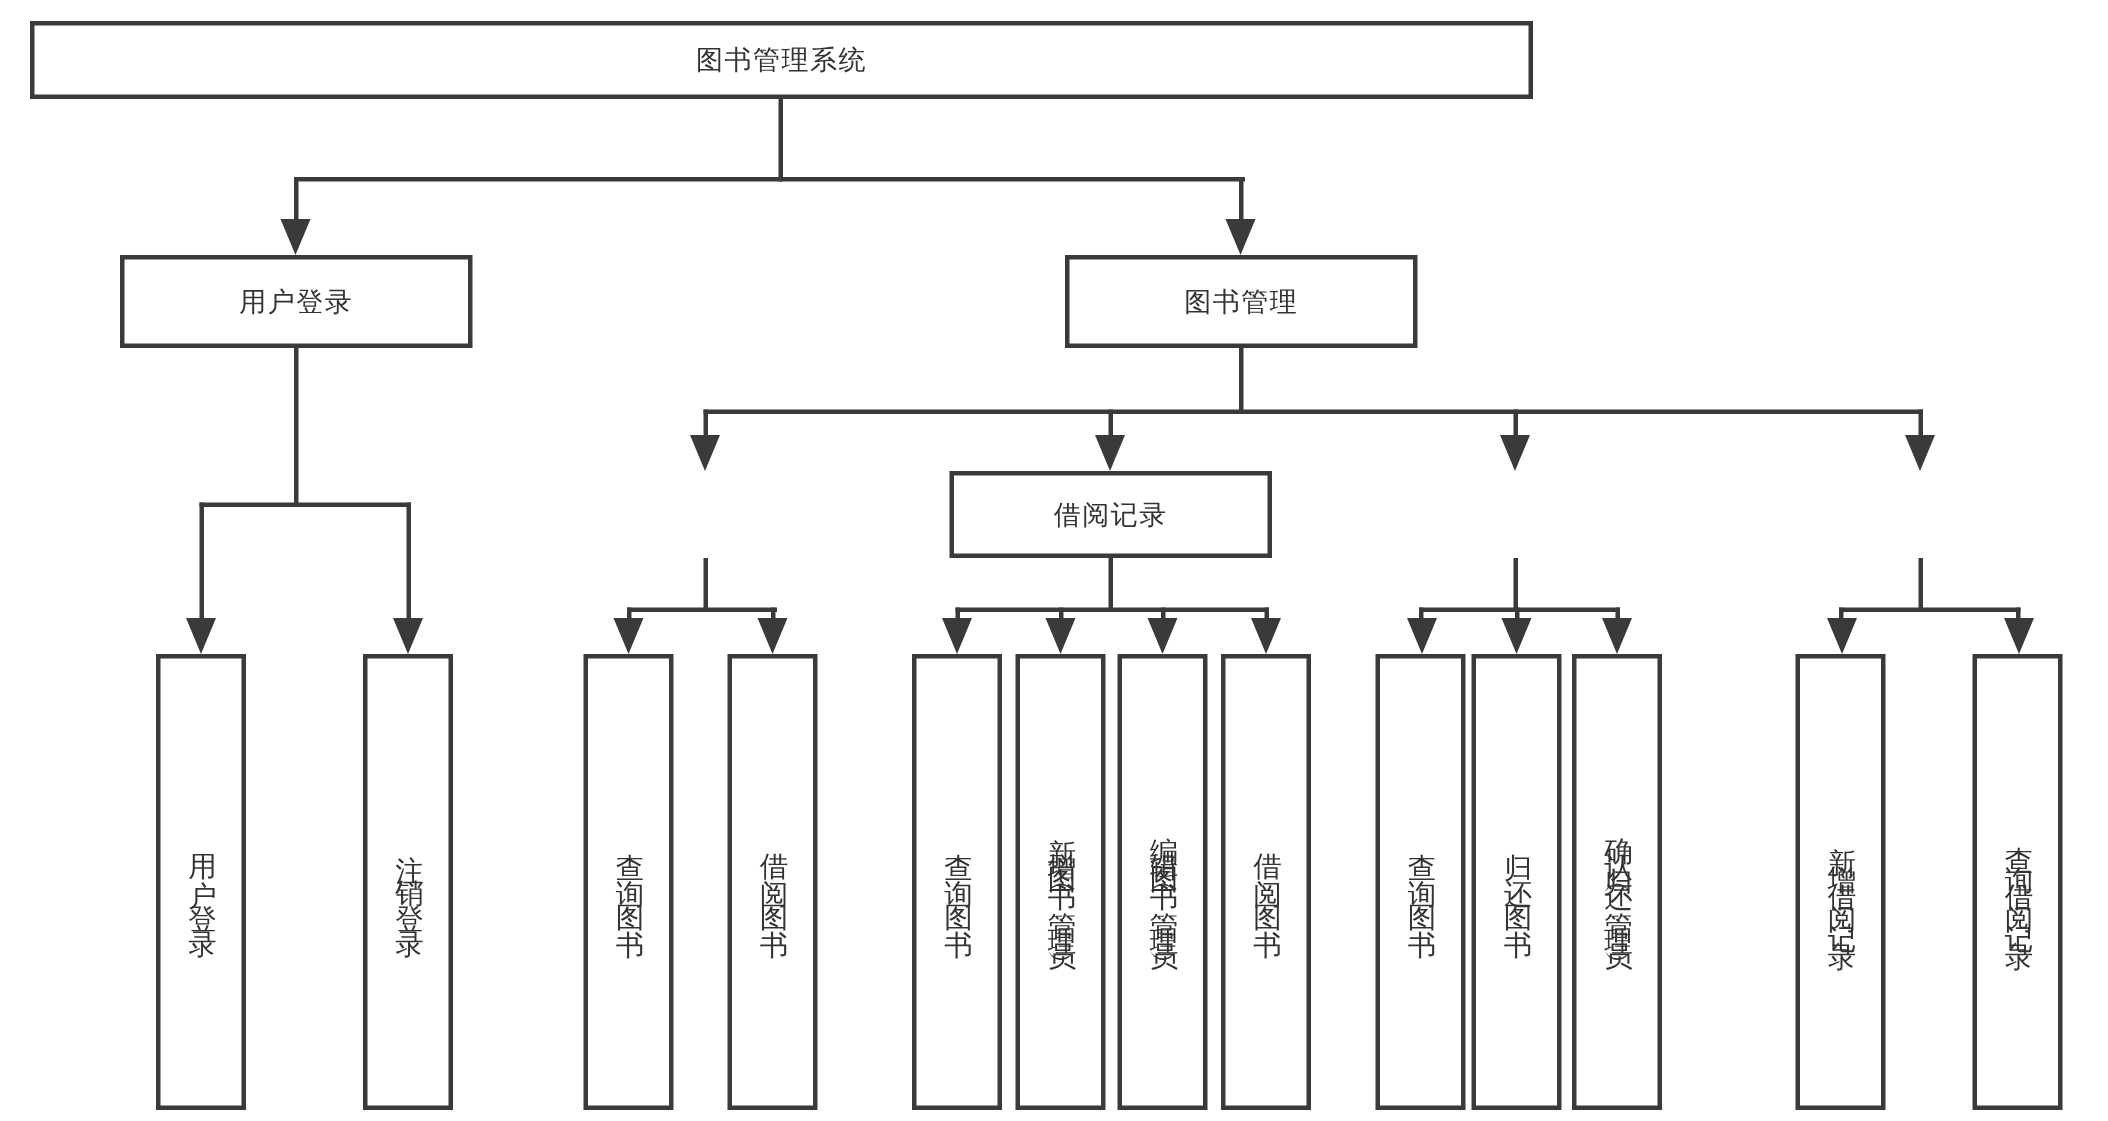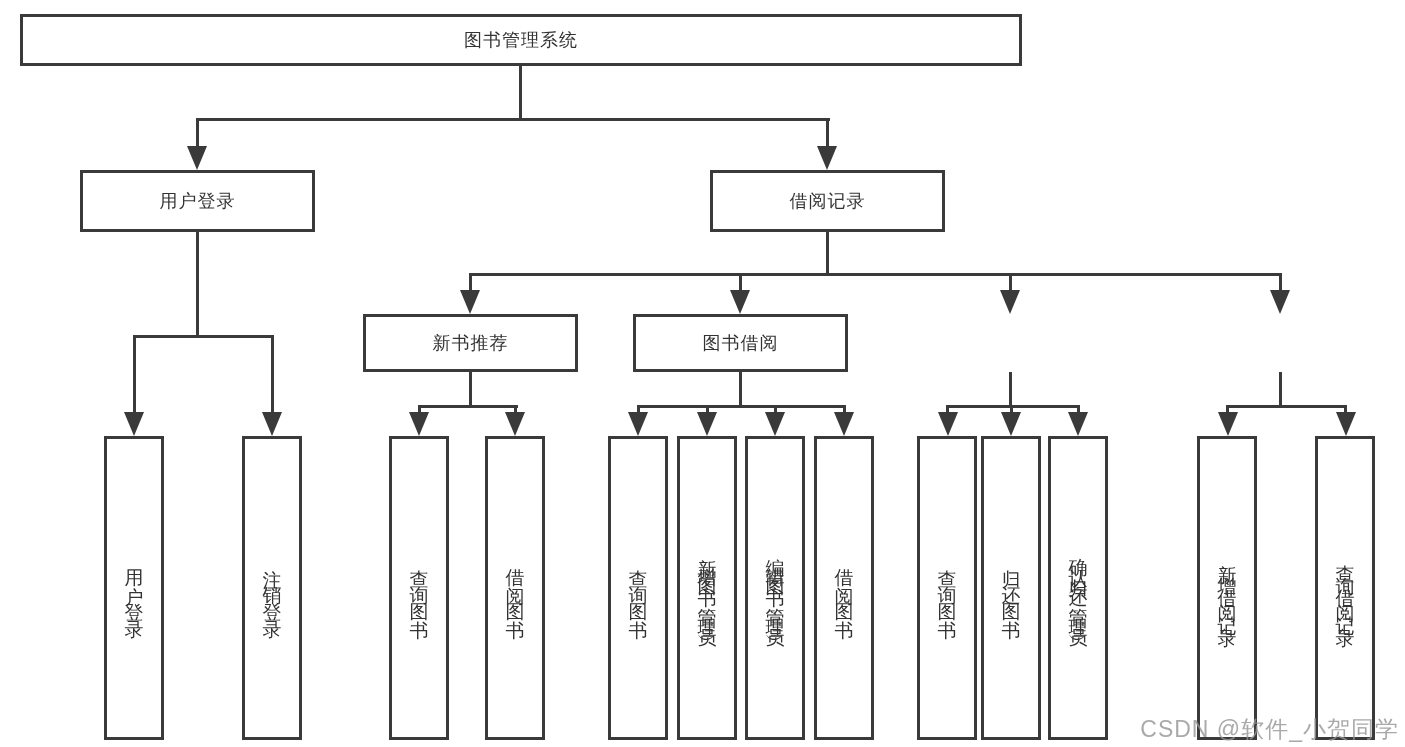--- a/index.html
+++ b/index.html
@@ -119,28 +119,25 @@
   </div>
 
   <div class="box" style="left:20px;top:14px;width:1002px;height:52px">
     <span class="hlabel">图书管理系统</span>
   </div>
 
   <div class="box" style="left:80px;top:170px;width:235px;height:62px">
     <span class="hlabel">用户登录</span>
   </div>
   <div class="box" style="left:710px;top:170px;width:235px;height:62px">
-    <span class="hlabel">借阅记录</span>
+    <span class="hlabel">图书管理</span>
   </div>
 
-  <div class="box" style="left:363px;top:314px;width:215px;height:58px">
-    <span class="hlabel">新书推荐</span>
-  </div>
   <div class="box" style="left:633px;top:314px;width:215px;height:58px">
-    <span class="hlabel">图书借阅</span>
+    <span class="hlabel">借阅记录</span>
   </div>
 
   <div class="box" style="left:104px;top:436px;width:60px;height:304px">
     <span class="vtext ls4">用户登录</span>
   </div>
   <div class="box" style="left:242px;top:436px;width:60px;height:304px">
     <span class="vtext ls4">注销登录</span>
   </div>
 
   <div class="box" style="left:389px;top:436px;width:60px;height:304px">
@@ -173,15 +170,14 @@
     <span class="vtext ls9">确认归还（管理员）</span>
   </div>
 
   <div class="box" style="left:1197px;top:436px;width:60px;height:304px">
     <span class="vtext ls6">新增借阅记录</span>
   </div>
   <div class="box" style="left:1315px;top:436px;width:60px;height:304px">
     <span class="vtext ls6">查询借阅记录</span>
   </div>
 
-  <div class="watermark">CSDN @软件_小贺同学</div>
 
 </div>
 
 </body></html>

